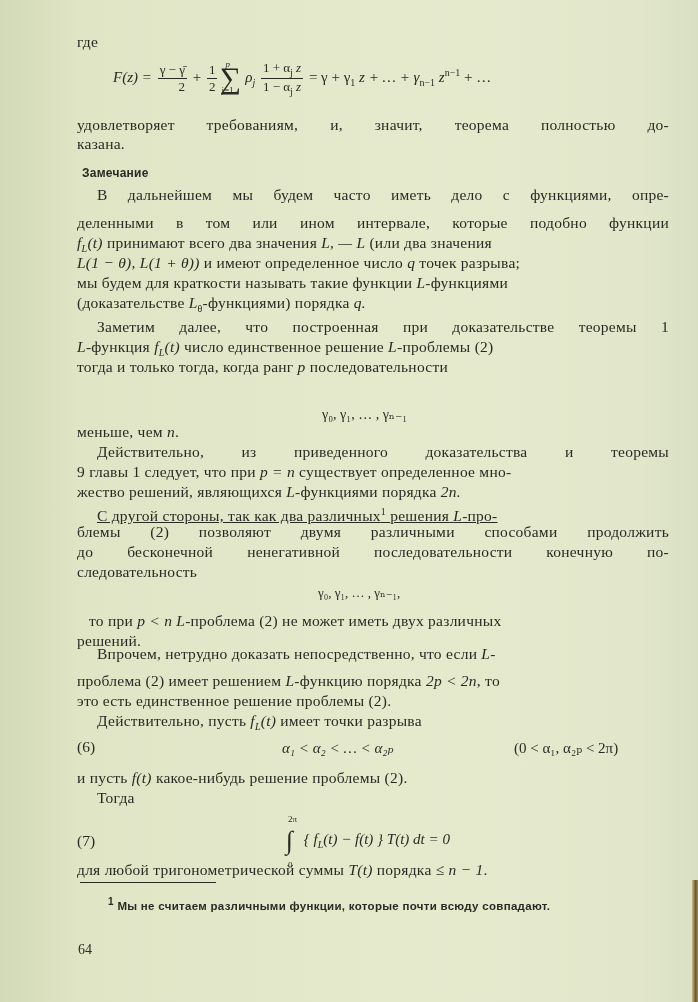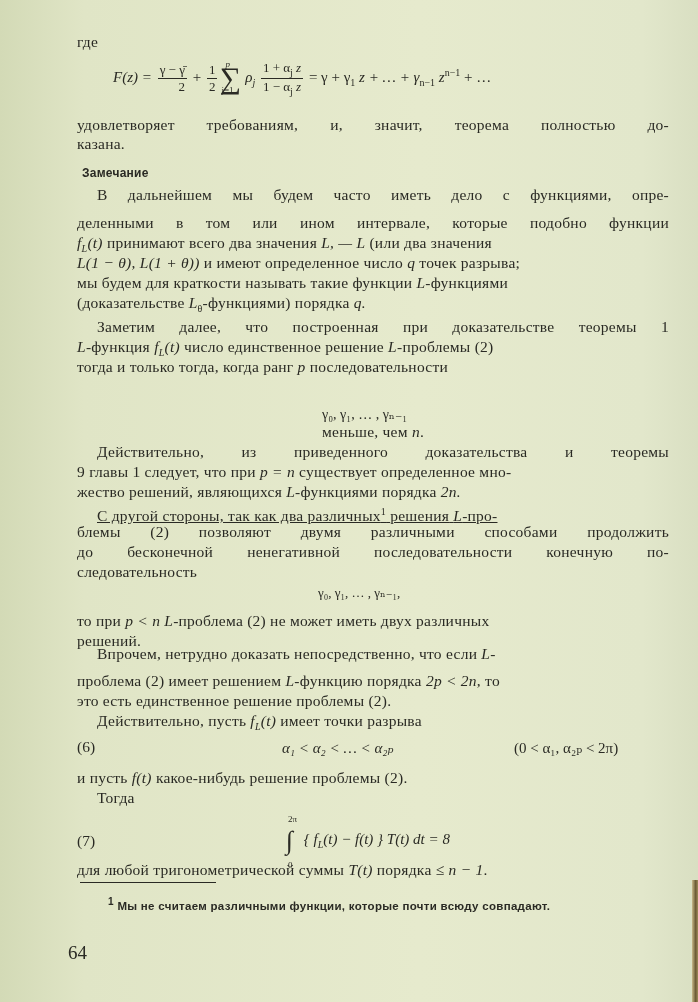--- a/index.html
+++ b/index.html
@@ -31,21 +31,21 @@
   .eqnum { position: absolute; left: 77px; font-size: 15.5px; }
   .frac { display: inline-block; vertical-align: middle; text-align: right; margin: 0 2px; }
   .frac .num { display: block; border-bottom: 1px solid #2a2a24; padding: 0 2px; font-size: 13px; }
   .frac .den { display: block; font-size: 13px; padding: 0 2px; }
   .sum { display: inline-block; vertical-align: middle; text-align: center; position: relative; font-size: 30px; line-height: 30px; width: 22px; }
   .sum .top { position: absolute; top: -14px; left: 6px; font-size: 9px; font-style: italic; }
   .sum .bot { position: absolute; bottom: -12px; left: 2px; font-size: 9px; }
   sub, sup { font-size: 10px; }
   .footrule { position: absolute; left: 80px; top: 882px; width: 136px; height: 1px; background: #2a2a24; }
   .footnote { position: absolute; left: 108px; top: 896px; font-family: "Liberation Sans", "DejaVu Sans", sans-serif; font-weight: bold; font-size: 11.5px; letter-spacing: 0.3px; white-space: nowrap; }
-  .pagenum { position: absolute; left: 68px; top: 942px; font-size: 19px; }
+  .pagenum { position: absolute; left: 78px; top: 942px; font-size: 14px; }
   .integral { display: inline-block; position: relative; font-size: 26px; vertical-align: middle; width: 14px; }
   .integral .top { position: absolute; top: -12px; left: 2px; font-size: 9px; }
   .integral .bot { position: absolute; bottom: -14px; left: 2px; font-size: 9px; }
 </style>
 </head>
 <body>
 
 <div class="page">
   <div class="edge"></div>
 
@@ -98,21 +98,21 @@
     <i>L</i><span>-проблемы (2)</span>
   </div>
   <div class="line" style="top:357px;">
     <span>тогда и только тогда, когда ранг</span>
     <i>p</i>
     <span>последовательности</span>
   </div>
 
   <div class="formula" style="left:322px; top:390px; font-size:14px;margin-top:16px;">γ₀, γ₁, … , γₙ₋₁</div>
 
-  <div class="line" style="top:422px;text-align:center;">
+  <div class="line" style="top:422px;">
     <span>меньше, чем</span>
     <i>n</i><span>.</span>
   </div>
 
   <div class="line justify indent" style="top:442px;">Действительно, из приведенного доказательства и теоремы</div>
   <div class="line" style="top:462px;">
     <span>9 главы 1 следует, что при</span>
     <i>p = n</i>
     <span>существует определенное мно-</span>
   </div>
@@ -126,21 +126,21 @@
     <span>С другой стороны, так как два различных</span><sup>1</sup>
     <span>решения</span>
     <i>L</i><span>-про-</span>
   </div>
   <div class="line justify" style="top:522px;">блемы (2) позволяют двумя различными способами продолжить</div>
   <div class="line justify" style="top:542px;">до бесконечной ненегативной последовательности конечную по-</div>
   <div class="line" style="top:562px;">следовательность</div>
 
   <div class="formula" style="left:318px; top:585px; font-size:13px;">γ₀, γ₁, … , γₙ₋₁,</div>
 
-  <div class="line" style="top:611px;">
+  <div class="line" style="top:611px;margin-left:12px;">
     <span>то при</span>
     <i>p &lt; n L</i><span>-проблема (2) не может иметь двух различных</span>
   </div>
   <div class="line" style="top:631px;">решений.</div>
 
   <div class="line indent" style="top:644px;">
     <span>Впрочем, нетрудно доказать непосредственно, что если</span>
     <i>L</i><span>-</span>
   </div>
   <div class="line" style="top:671px;">
@@ -163,21 +163,21 @@
   <div class="line" style="top:768px;">
     <span>и пусть</span>
     <i>f(t)</i>
     <span>какое-нибудь решение проблемы (2).</span>
   </div>
   <div class="line indent" style="top:788px;">Тогда</div>
 
   <div class="eqnum" style="top:832px;">(7)</div>
   <div class="formula" style="left:286px; top:826px;">
     <span class="integral">∫<span class="top">2π</span><span class="bot">0</span></span>
-    <i>{ f</i><sub><i>L</i></sub><i>(t) − f(t) } T(t) dt = 8</i>
+    <i>{ f</i><sub><i>L</i></sub><i>(t) − f(t) } T(t) dt = 0</i>
   </div>
 
   <div class="line" style="top:860px;">
     <span>для любой тригонометрической суммы</span>
     <i>T(t)</i>
     <span>порядка</span>
     <i>≤ n − 1</i><span>.</span>
   </div>
 
   <div class="footrule"></div>

